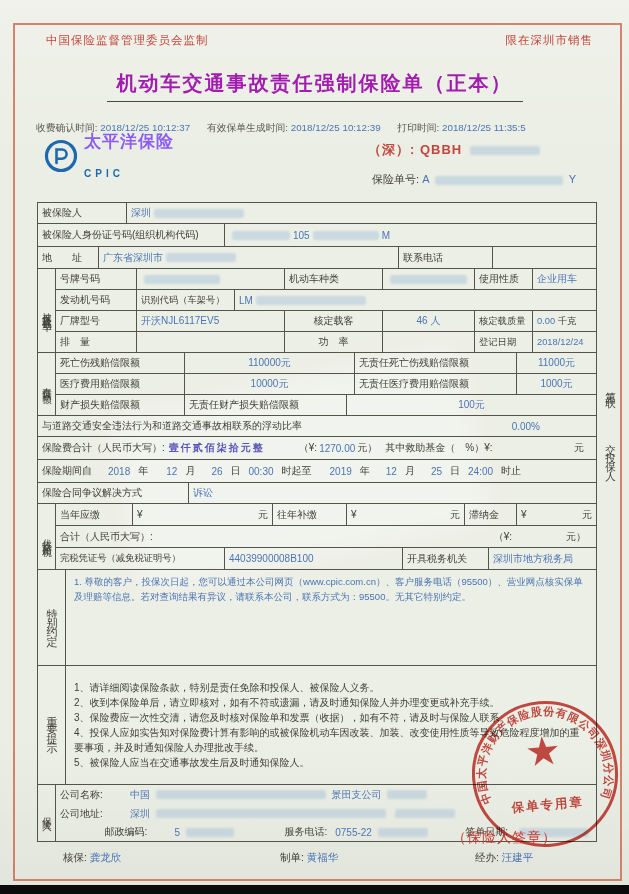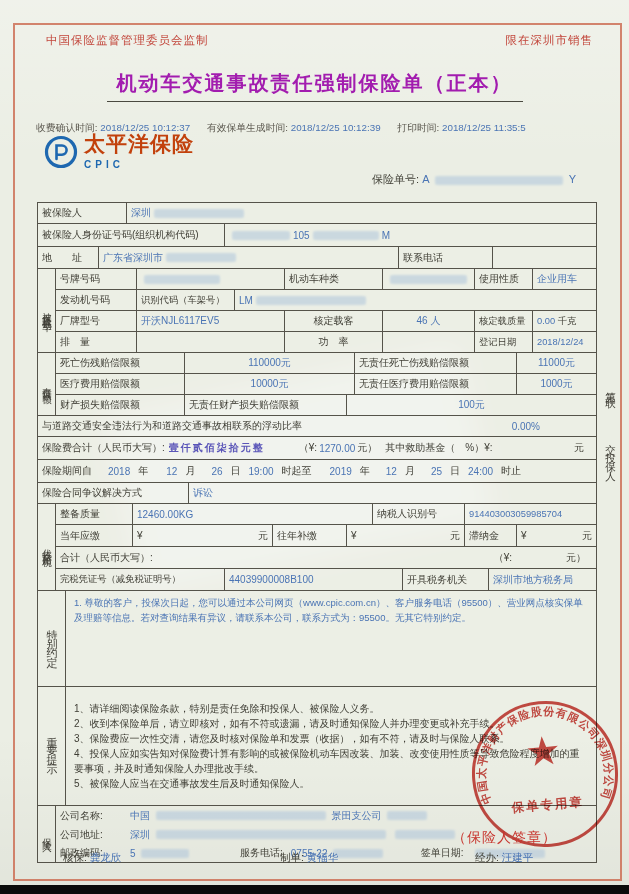--- a/index.html
+++ b/index.html
@@ -18,37 +18,37 @@
   .hdr{position:absolute;top:33px;left:46px;right:36px;display:flex;justify-content:space-between;
         font-size:11.5px;letter-spacing:1px;}
   .title-wrap{position:absolute;top:70px;left:0;width:629px;text-align:center;}
   .title{display:inline-block;font-size:20px;font-weight:bold;letter-spacing:2px;color:#a21caf;
         border-bottom:1.5px solid #4a4940;padding:0 10px 4px;}
   .stamps-line{position:absolute;top:102px;left:36px;width:593px;font-size:9.8px;white-space:nowrap;
         overflow:hidden;color:#5a574e;margin-top:20px;}
   .stamps-line b{font-weight:normal;margin-right:14px;}
   .logo{position:absolute;top:133px;left:44px;display:flex;align-items:center;gap:6px;}
   .logo-text{line-height:1;}
-  .logo-name{font-size:21px;font-weight:bold;color:#c2410c;letter-spacing:1px;}
-  .logo-abbr{font-size:10px;font-weight:bold;color:#1e68b0;letter-spacing:4px;margin-top:6px;}
+  .logo-name{font-size:17px;font-weight:bold;color:#8b5cf6;letter-spacing:1px;}
+  .logo-abbr{font-size:10px;font-weight:bold;color:#1e68b0;letter-spacing:4px;margin-top:19px;}
   .branch{position:absolute;top:141px;left:368px;font-size:13px;font-weight:bold;letter-spacing:1px;}
   .policyno{position:absolute;top:172px;left:372px;font-size:11px;}
   .rd{display:inline-block;height:9px;border-radius:2px;background:#a9c2db;opacity:.5;filter:blur(1.3px);
         vertical-align:middle;margin:0 3px;}
   .tbl{position:absolute;left:37px;top:202px;width:558px;border:1px solid #55534a;display:flex;flex-direction:column;
         background:rgba(255,255,255,.06);}
   .band{display:flex;}
   .band + .band{border-top:1px solid #55534a;}
   .vlab{width:17px;border-right:1px solid #55534a;display:flex;align-items:center;justify-content:center;
         writing-mode:vertical-rl;text-orientation:upright;font-size:9.5px;letter-spacing:2px;color:#3c3b33;}
   .vlab.w{width:27px;font-size:11px;letter-spacing:9px;}
   .rows{flex:1;display:flex;flex-direction:column;min-width:0;}
   .r{display:flex;align-items:center;height:20px;min-width:0;}
   .r + .r{border-top:1px solid #55534a;}
-  .r.noline + .r.noline{border-top:none;}
+  .r.noline + .r.noline{border-top:none;justify-content:flex-end;}
   .c{padding:1px 4px;font-size:10px;white-space:nowrap;overflow:hidden;box-sizing:border-box;}
   .c.bl{border-left:1px solid #55534a;align-self:stretch;display:flex;align-items:center;}
   .c.ctr{justify-content:center;text-align:center;}
   .f9{font-size:9.3px;}
   .grow{flex:1;min-width:0;}
   .amount-cn{color:#5a55b8;font-weight:bold;letter-spacing:2px;}
   .side-note{position:absolute;right:11px;writing-mode:vertical-rl;text-orientation:upright;
         font-size:10.5px;color:#3c3a32;}
   .footer-names{position:absolute;top:851px;left:37px;width:558px;font-size:10.5px;}
   .footer-names span.grp{position:absolute;top:0;}
@@ -90,20 +90,24 @@
     <svg width="34" height="34" viewBox="0 0 34 34">
       <circle cx="17" cy="17" r="14.5" fill="none" stroke="#1e68b0" stroke-width="3.2"></circle>
       <path d="M12.5 24 V10.5 h5.5 a4.6 4.6 0 0 1 0 9.2 h-4" fill="none" stroke="#1e68b0" stroke-width="2.6" stroke-linecap="round"></path>
     </svg>
     <div class="logo-text">
       <div class="logo-name">太平洋保险</div>
       <div class="logo-abbr">CPIC</div>
     </div>
   </div>
 
+  <div class="branch">
+    <span class="red">（深）: QBBH</span>
+    <span class="rd" style="width:70px"></span>
+  </div>
 
   <div class="policyno">
     <span>保险单号:</span>
     <span class="blue">A</span>
     <span class="rd" style="width:128px"></span>
     <span class="blue">Y</span>
   </div>
 
   <div class="tbl">
 
@@ -222,47 +226,41 @@
           <div class="c" style="margin-right:8px">元</div>
         </div>
         <div class="r" style="height:22px">
           <div class="c">保险期间自</div>
           <span class="c blue" style="margin-left:8px">2018</span>
           <span class="c">年</span>
           <span class="c blue" style="margin-left:10px">12</span>
           <span class="c">月</span>
           <span class="c blue" style="margin-left:8px">26</span>
           <span class="c">日</span>
-          <span class="c blue">19:00</span>
+          <span class="c blue">00:30</span>
           <span class="c">时起至</span>
           <span class="c blue" style="margin-left:10px">2019</span>
           <span class="c">年</span>
           <span class="c blue" style="margin-left:8px">12</span>
           <span class="c">月</span>
           <span class="c blue" style="margin-left:8px">25</span>
           <span class="c">日</span>
           <span class="c blue">24:00</span>
           <span class="c">时止</span>
         </div>
         <div class="r">
           <div class="c" style="width:150px">保险合同争议解决方式</div>
           <div class="c bl grow blue">诉讼</div>
         </div>
       </div>
     </div>
 
     <div class="band">
       <div class="vlab">代收车船税</div>
       <div class="rows">
-        <div class="r">
-          <div class="c" style="width:76px">整备质量</div>
-          <div class="c bl blue" style="width:240px">12460.00KG</div>
-          <div class="c bl" style="width:92px">纳税人识别号</div>
-          <div class="c bl grow blue f9">914403003059985704</div>
-        </div>
         <div class="r" style="height:21px">
           <div class="c" style="width:76px">当年应缴</div>
           <div class="c bl" style="width:140px">
             <span>¥</span>
             <span class="grow"></span>
             <span>元</span>
           </div>
           <div class="c bl" style="width:74px">往年补缴</div>
           <div class="c bl" style="width:118px">
             <span>¥</span>

